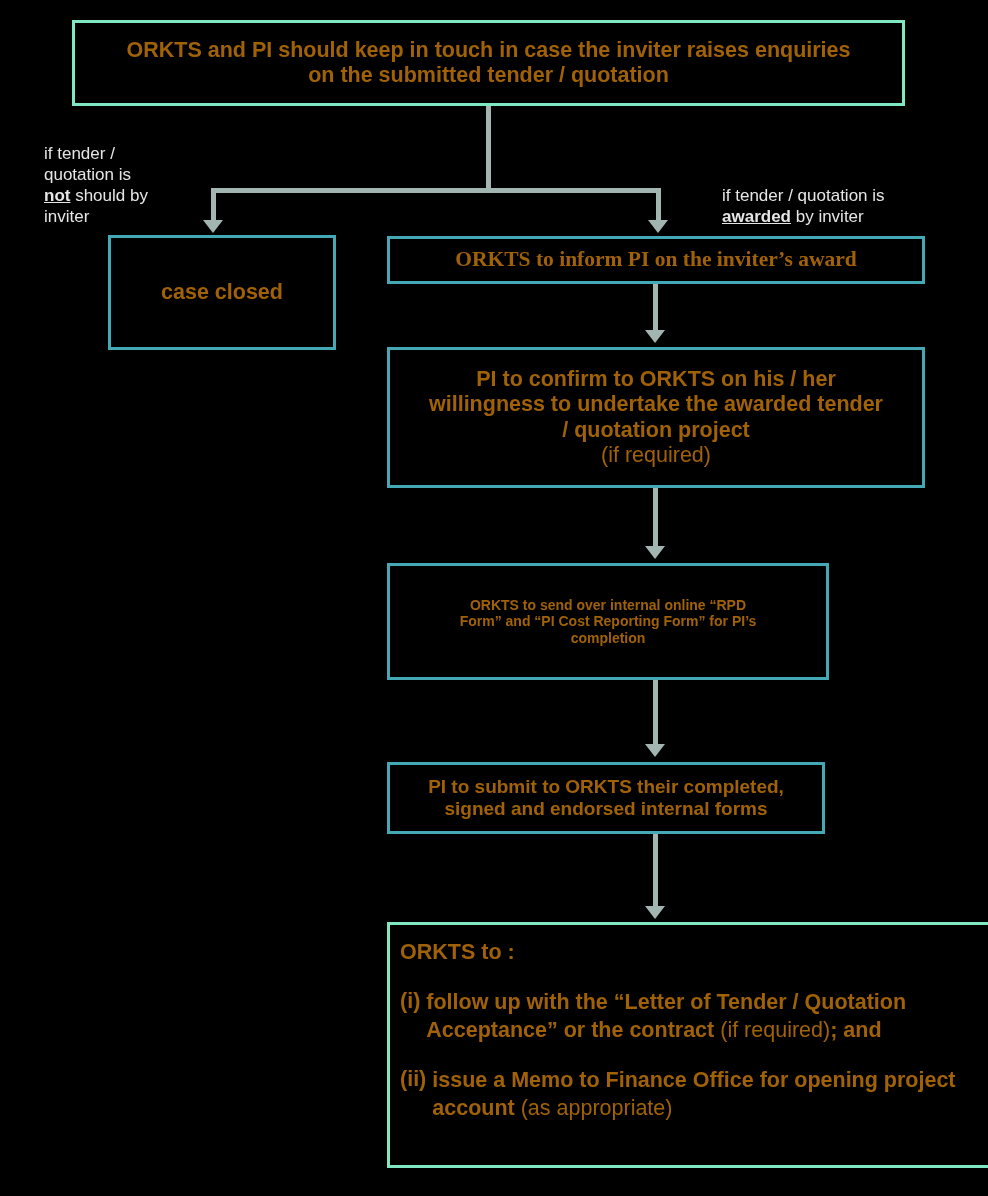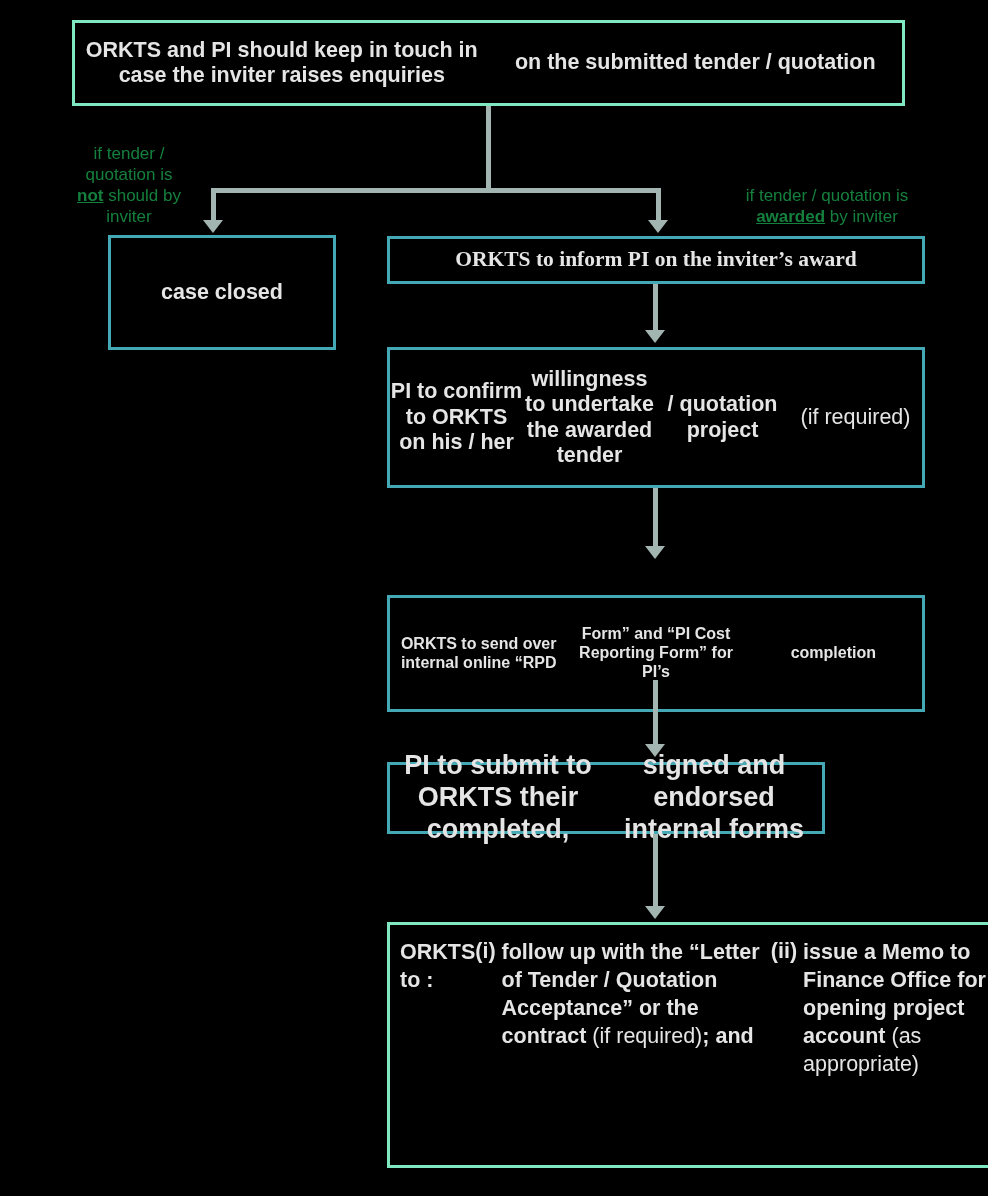--- a/index.html
+++ b/index.html
@@ -7,41 +7,41 @@
     width: 988px; height: 1196px;
     background: #000000;
     font-family: "Liberation Sans", sans-serif;
     overflow: hidden;
   }
   #chart { position: relative; width: 988px; height: 1196px; }
 
   .box {
     position: absolute;
     display: flex;
-    flex-direction: row;
+    flex-direction: column;
     align-items: center;
     justify-content: center;
     text-align: center;
-    color: #e5e5e5;
+    color: #a16207;
     font-weight: bold;
     line-height: 1.18;
   }
   .box.mint  { border: 3px solid #7fe8c0; }
   .box.teal  { border: 3px solid #45a9b5; }
 
   .box-line { display: block; width: 100%; }
   .reg { font-weight: normal; }
 
   
   #box-top      { left: 72px;  top: 20px;   width: 833px; height: 86px;  font-size: 21.5px; }
   #box-closed   { left: 108px; top: 235px;  width: 228px; height: 115px; font-size: 21.5px; }
   #box-inform   { left: 387px; top: 236px;  width: 538px; height: 48px;  font-size: 21.5px; font-family: Liberation Serif, serif; }
   #box-confirm  { left: 387px; top: 347px;  width: 538px; height: 141px; font-size: 21.5px; }
-  #box-rpd      { left: 387px; top: 563px;  width: 538px; height: 117px; font-size: 16px; margin-top: 32px; }
-  #box-submit   { left: 387px; top: 762px;  width: 438px; height: 72px;  font-size: 27px; }
+  #box-rpd      { left: 387px; top: 563px;  width: 442px; height: 117px; font-size: 14px; }
+  #box-submit   { left: 387px; top: 762px;  width: 438px; height: 72px;  font-size: 19px; }
   #box-final    { left: 387px; top: 922px;  width: 646px; height: 246px;
                   align-items: flex-start; justify-content: flex-start;
                   text-align: left; font-size: 21.5px; padding: 14px 14px 10px 10px; }
 
   
   .final-head { margin-bottom: 22px; }
   .final-item { display: flex; margin-bottom: 22px; }
   .final-item .marker { flex: 0 0 auto; padding-right: 6px; }
   .final-item .body   { flex: 1 1 auto; line-height: 1.30; }
   .final-head { line-height: 1.30; }
@@ -79,24 +79,24 @@
   #a2-line { left: 653px; top: 488px; height: 60px; }
   #a2-head { left: 645px; top: 546px; }
   #a3-line { left: 653px; top: 680px; height: 66px; }
   #a3-head { left: 645px; top: 744px; }
   #a4-line { left: 653px; top: 834px; height: 74px; }
   #a4-head { left: 645px; top: 906px; }
 
   
   .side-label {
     position: absolute;
-    color: #15803d;
+    color: #e5e5e5;
     font-size: 17px;
     line-height: 1.24;
-    text-align: center;
+    text-align: left;
     font-weight: normal;
   }
   #label-left  { left: 44px;  top: 143px; width: 170px; }
   #label-right { left: 722px; top: 185px; width: 210px; }
   .em-u { font-weight: bold; text-decoration: underline; }
 </style>
 </head>
 <body>
 
 <div id="chart">

